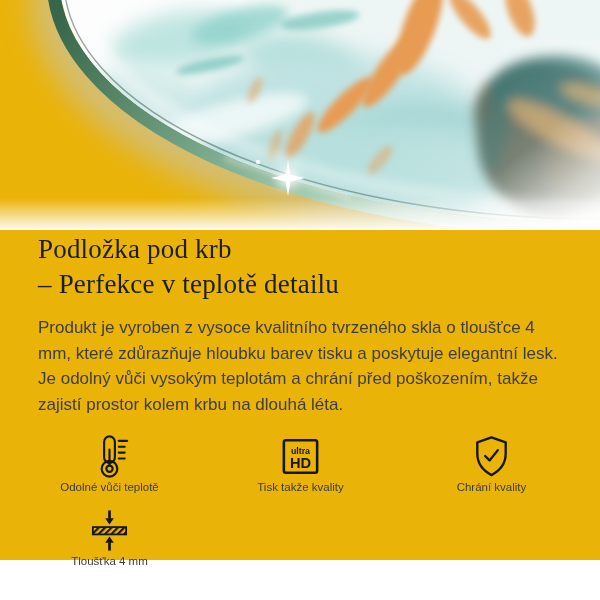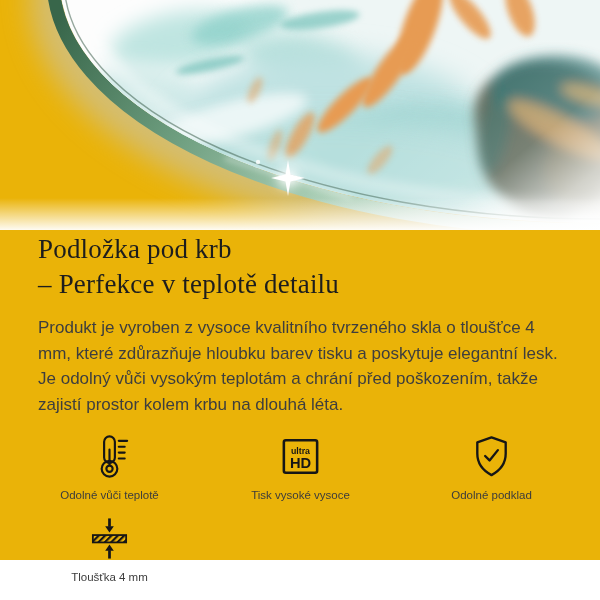--- a/index.html
+++ b/index.html
@@ -41,21 +41,20 @@
   .features {
     margin: 16px -24px 0 -24px;
     display: grid;
     grid-template-columns: repeat(3, 1fr);
     row-gap: 13px;
   }
   .feature {
     display: flex;
     flex-direction: column;
     align-items: center;
-    gap: 8px;
   }
   .ficon { display: block; height: 47px; }
   .ficon svg { width: 47px; height: 47px; display: block; }
   .flabel {
     font-size: 11.5px;
     line-height: 14px;
     color: #3c3c3c;
     text-align: left;
   }
 </style>
@@ -183,31 +182,31 @@
       </div>
 
       <div class="feature">
         <span class="ficon">
           <svg viewBox="0 0 48 48">
             <rect x="7" y="7.5" width="34" height="33" rx="2" fill="none" stroke="#161616" stroke-width="2.6"></rect>
             <text x="24" y="21" text-anchor="middle" font-family="Liberation Sans, sans-serif" font-size="9" font-weight="700" fill="#161616">ultra</text>
             <text x="24" y="35.5" text-anchor="middle" font-family="Liberation Sans, sans-serif" font-size="15" font-weight="800" fill="#161616">HD</text>
           </svg>
         </span>
-        <span class="flabel">Tisk vysoké vysoce</span>
+        <span class="flabel">Tisk takže kvality</span>
       </div>
 
       <div class="feature">
         <span class="ficon">
           <svg viewBox="0 0 48 48" fill="none" stroke="#161616" stroke-width="2.4" stroke-linecap="round" stroke-linejoin="round">
             <path d="M24 4.5 L38.5 9.5 V21 C38.5 31.5 32.5 38.5 24 43 C15.5 38.5 9.5 31.5 9.5 21 V9.5 Z"></path>
             <path d="M17.5 23.5 L22 28 L30.5 17.5"></path>
           </svg>
         </span>
-        <span class="flabel">Odolné podklad</span>
+        <span class="flabel">Chrání kvality</span>
       </div>
 
 
 
       <div class="feature">
         <span class="ficon">
           <svg viewBox="0 0 48 48">
             <defs>
               <pattern id="hatchP" width="4.6" height="4.6" patternUnits="userSpaceOnUse" patternTransform="rotate(45)">
                 <rect width="2.2" height="4.6" fill="#161616"></rect>

